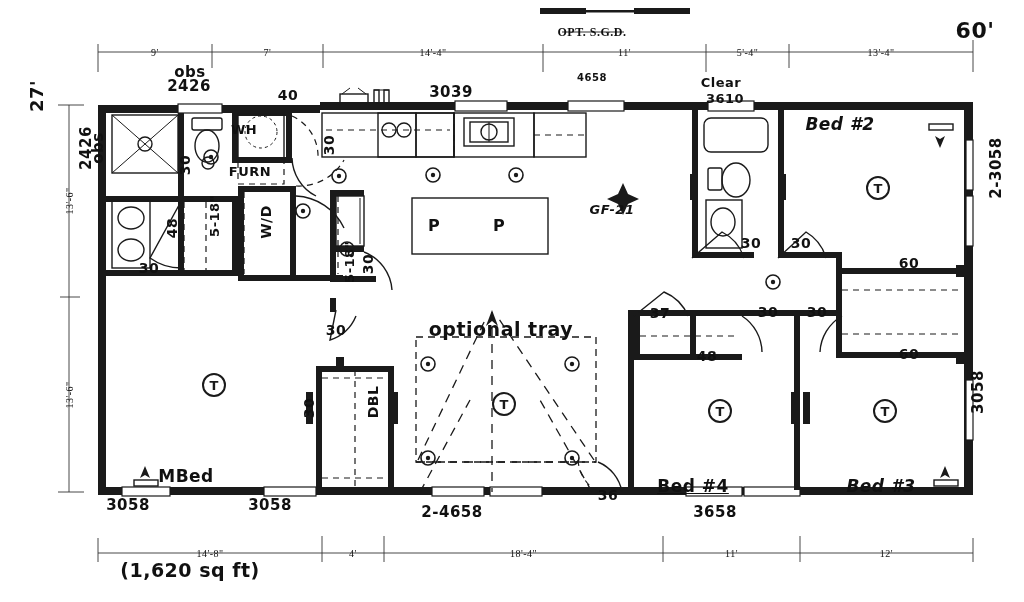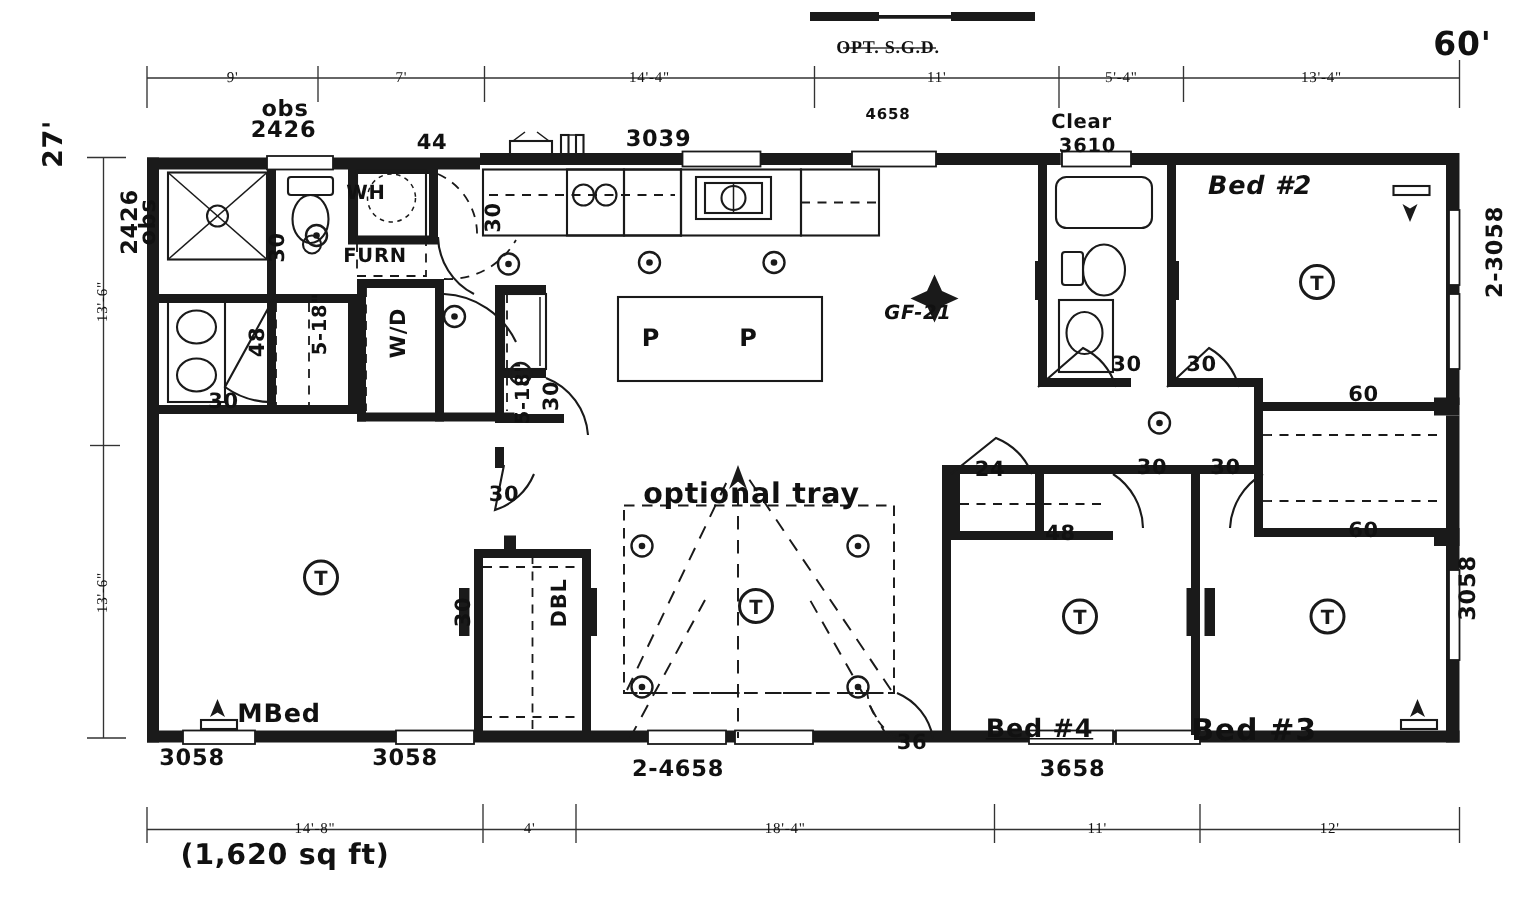--- a/index.html
+++ b/index.html
@@ -352,49 +352,49 @@
       <div class="hand dimtxt" style="left: 353px; top: 553px; font-size: 10px; transform: translate(-50%, -50%); font-family: &quot;Liberation Serif&quot;, &quot;DejaVu Serif&quot;, serif; font-weight: 400;">4'</div>
       <div class="hand dimtxt" style="left: 523.5px; top: 553px; font-size: 10px; transform: translate(-50%, -50%); font-family: &quot;Liberation Serif&quot;, &quot;DejaVu Serif&quot;, serif; font-weight: 400;">18'-4"</div>
       <div class="hand dimtxt" style="left: 731.5px; top: 553px; font-size: 10px; transform: translate(-50%, -50%); font-family: &quot;Liberation Serif&quot;, &quot;DejaVu Serif&quot;, serif; font-weight: 400;">11'</div>
       <div class="hand dimtxt" style="left: 886.5px; top: 553px; font-size: 10px; transform: translate(-50%, -50%); font-family: &quot;Liberation Serif&quot;, &quot;DejaVu Serif&quot;, serif; font-weight: 400;">12'</div>
       <div class="hand dimtxt" style="left: 69px; top: 201px; font-size: 10px; transform: translate(-50%, -50%) rotate(-90deg); font-family: &quot;Liberation Serif&quot;, &quot;DejaVu Serif&quot;, serif; font-weight: 400;">13'-6"</div>
       <div class="hand dimtxt" style="left: 69px; top: 394.5px; font-size: 10px; transform: translate(-50%, -50%) rotate(-90deg); font-family: &quot;Liberation Serif&quot;, &quot;DejaVu Serif&quot;, serif; font-weight: 400;">13'-6"</div>
       <div class="hand" style="left: 36px; top: 96px; font-size: 18px; transform: translate(-50%, -50%) rotate(-90deg);">27'</div>
       <div class="hand" style="left: 975px; top: 30px; font-size: 22px; transform: translate(-50%, -50%);">60'</div>
       <div class="hand" style="left: 186px; top: 476px; font-size: 17px; transform: translate(-50%, -50%);">MBed</div>
       <div class="hand" style="left: 840px; top: 124px; font-size: 17px; transform: translate(-50%, -50%); font-style: italic;">Bed #2</div>
-      <div class="hand" style="left: 836px; top: 486px; font-size: 20px; transform: translate(-50%, -50%);">Bed #3</div>
+      <div class="hand" style="left: 881px; top: 486px; font-size: 17px; transform: translate(-50%, -50%); font-style: italic;">Bed #3</div>
       <div class="hand" style="left: 693px; top: 486px; font-size: 17px; transform: translate(-50%, -50%); text-decoration: underline;">Bed #4</div>
       <div class="hand" style="left: 128px; top: 505px; font-size: 15px; transform: translate(-50%, -50%);">3058</div>
       <div class="hand" style="left: 270px; top: 505px; font-size: 15px; transform: translate(-50%, -50%);">3058</div>
       <div class="hand" style="left: 452px; top: 512px; font-size: 15px; transform: translate(-50%, -50%);">2-4658</div>
       <div class="hand" style="left: 715px; top: 512px; font-size: 15px; transform: translate(-50%, -50%);">3658</div>
-      <div class="hand" style="left: 439px; top: 92px; font-size: 15px; transform: translate(-50%, -50%);">3039</div>
+      <div class="hand" style="left: 451px; top: 92px; font-size: 15px; transform: translate(-50%, -50%);">3039</div>
       <div class="hand" style="left: 592px; top: 77px; font-size: 10px; transform: translate(-50%, -50%);">4658</div>
       <div class="hand" style="left: 189px; top: 86px; font-size: 15px; transform: translate(-50%, -50%);">2426</div>
       <div class="hand" style="left: 190px; top: 72px; font-size: 15px; transform: translate(-50%, -50%);">obs</div>
       <div class="hand" style="left: 86px; top: 148px; font-size: 15px; transform: translate(-50%, -50%) rotate(-90deg);">2426</div>
       <div class="hand" style="left: 98px; top: 148px; font-size: 15px; transform: translate(-50%, -50%) rotate(-90deg);">obs</div>
       <div class="hand" style="left: 996px; top: 168px; font-size: 15px; transform: translate(-50%, -50%) rotate(-90deg);">2-3058</div>
       <div class="hand" style="left: 978px; top: 392px; font-size: 15px; transform: translate(-50%, -50%) rotate(-90deg);">3058</div>
-      <div class="hand" style="left: 288px; top: 95px; font-size: 14px; transform: translate(-50%, -50%);">44</div>
+      <div class="hand" style="left: 288px; top: 95px; font-size: 14px; transform: translate(-50%, -50%);">40</div>
       <div class="hand" style="left: 329px; top: 145px; font-size: 14px; transform: translate(-50%, -50%) rotate(-90deg);">30</div>
       <div class="hand" style="left: 185px; top: 165px; font-size: 14px; transform: translate(-50%, -50%) rotate(-90deg);">30</div>
       <div class="hand" style="left: 149px; top: 268px; font-size: 14px; transform: translate(-50%, -50%);">30</div>
       <div class="hand" style="left: 172px; top: 228px; font-size: 14px; transform: translate(-50%, -50%) rotate(-90deg);">48</div>
       <div class="hand" style="left: 214px; top: 216px; font-size: 13px; transform: translate(-50%, -50%) rotate(-90deg);">5-18"</div>
       <div class="hand" style="left: 266px; top: 222px; font-size: 14px; transform: translate(-50%, -50%) rotate(-90deg);">W/D</div>
       <div class="hand" style="left: 349px; top: 262px; font-size: 13px; transform: translate(-50%, -50%) rotate(-90deg);">5-18"</div>
       <div class="hand" style="left: 368px; top: 264px; font-size: 14px; transform: translate(-50%, -50%) rotate(-90deg);">30</div>
       <div class="hand" style="left: 336px; top: 330px; font-size: 14px; transform: translate(-50%, -50%);">30</div>
       <div class="hand" style="left: 309px; top: 408px; font-size: 14px; transform: translate(-50%, -50%) rotate(-90deg);">30</div>
       <div class="hand" style="left: 373px; top: 402px; font-size: 14px; transform: translate(-50%, -50%) rotate(-90deg);">DBL</div>
       <div class="hand" style="left: 751px; top: 243px; font-size: 14px; transform: translate(-50%, -50%);">30</div>
       <div class="hand" style="left: 801px; top: 243px; font-size: 14px; transform: translate(-50%, -50%);">30</div>
-      <div class="hand" style="left: 660px; top: 313px; font-size: 14px; transform: translate(-50%, -50%);">24</div>
+      <div class="hand" style="left: 660px; top: 313px; font-size: 14px; transform: translate(-50%, -50%);">37</div>
       <div class="hand" style="left: 707px; top: 356px; font-size: 14px; transform: translate(-50%, -50%);">48</div>
       <div class="hand" style="left: 768px; top: 312px; font-size: 14px; transform: translate(-50%, -50%);">30</div>
       <div class="hand" style="left: 817px; top: 312px; font-size: 14px; transform: translate(-50%, -50%);">30</div>
       <div class="hand" style="left: 909px; top: 263px; font-size: 14px; transform: translate(-50%, -50%);">60</div>
       <div class="hand" style="left: 909px; top: 354px; font-size: 14px; transform: translate(-50%, -50%);">60</div>
       <div class="hand" style="left: 608px; top: 495px; font-size: 14px; transform: translate(-50%, -50%);">36</div>
       <div class="hand" style="left: 721px; top: 82px; font-size: 13px; transform: translate(-50%, -50%);">Clear</div>
       <div class="hand" style="left: 725px; top: 98px; font-size: 13px; transform: translate(-50%, -50%);">3610</div>
       <div class="hand" style="left: 244px; top: 129px; font-size: 13px; transform: translate(-50%, -50%);">WH</div>
       <div class="hand" style="left: 250px; top: 171px; font-size: 13px; transform: translate(-50%, -50%);">FURN</div>

